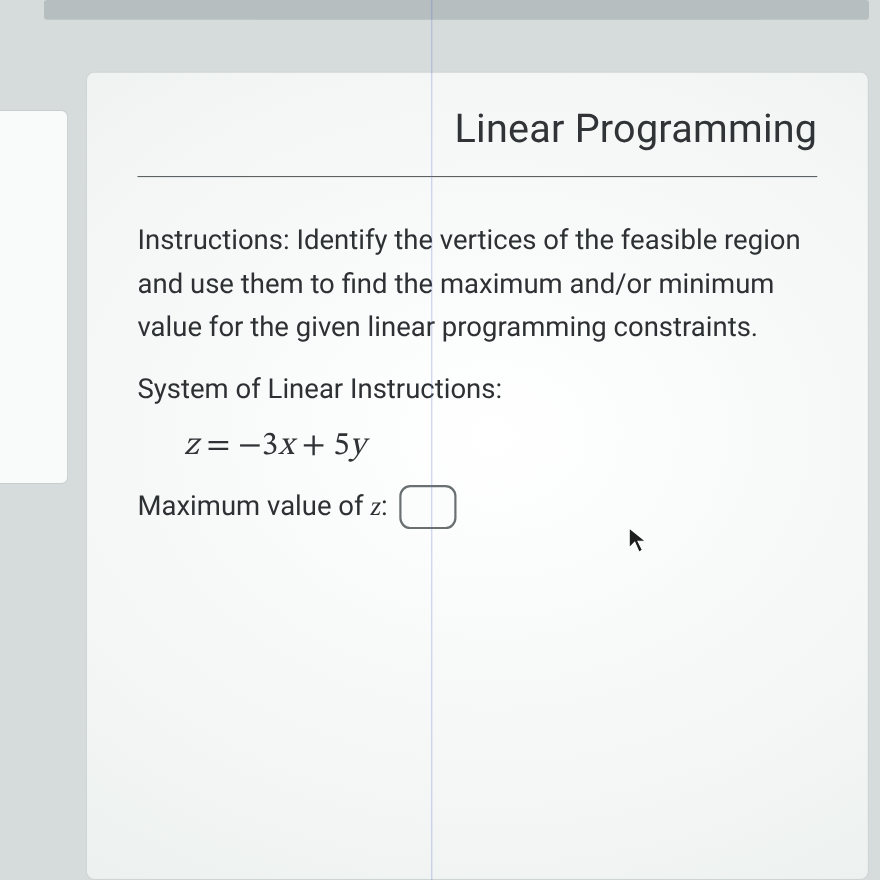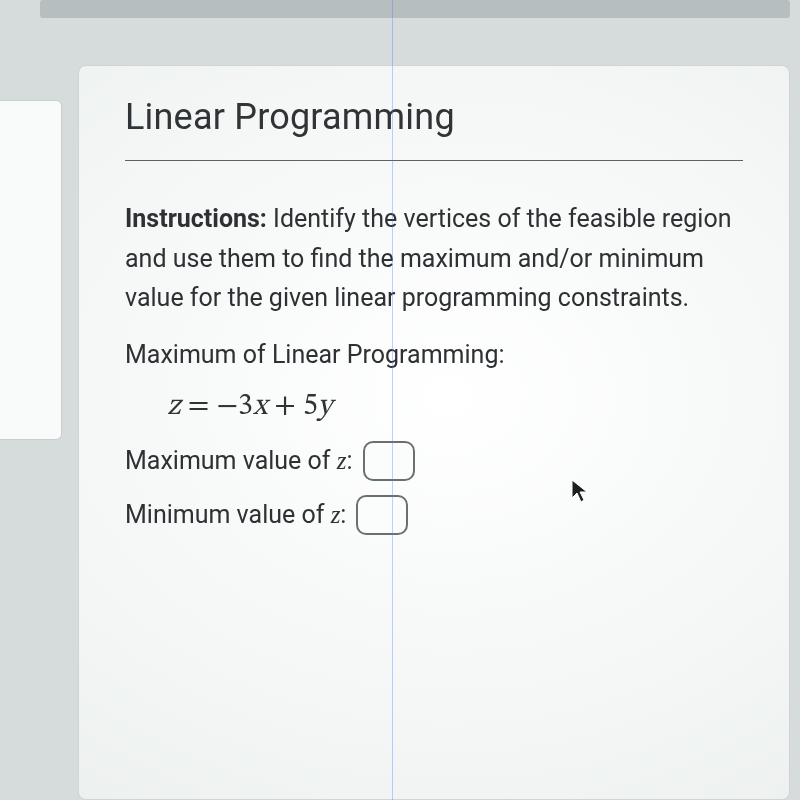--- a/index.html
+++ b/index.html
@@ -49,37 +49,37 @@
       bottom: 0;
       background: #f6f9f8;
       background: radial-gradient(ellipse 900px 700px at 52% 45%, #ffffff 0%, #f4f7f6 45%, #e4e9e8 100%);
       border: 1px solid #cfd5d4;
       border-radius: 8px;
       padding: 30px 46px 0 46px;
     }
     .title {
       font-size: 36px;
       font-weight: 400;
-      text-align: left;
+      text-align: right;
       color: #303436;
       letter-spacing: 0.2px;
       padding-bottom: 22px;
     }
     .title-rule {
       border: none;
       border-top: 1.5px solid #5c6264;
       margin: 0 0 38px 0;
     }
     .instructions {
       font-size: 25px;
       line-height: 1.58;
       color: #2d3133;
       margin-bottom: 22px;
     }
-    .instructions strong { font-weight: 700; text-align: center; }
+    .instructions strong { font-weight: 400; text-align: center; }
     .sys-label {
       font-size: 25px;
       color: #2d3133;
       margin-bottom: 18px;
     }
     .eqns {
       padding-left: 42px;
       font-family: "Cambria Math", "STIX Two Math", "Times New Roman", serif;
       font-size: 30px;
       color: #2f3335;
@@ -123,39 +123,33 @@
 <div class="vertical-line"></div>
 
 <div class="card">
   <h1 class="title">Linear Programming</h1>
   <hr class="title-rule">
 
   <p class="instructions">
     <strong>Instructions:</strong><span> Identify the vertices of the feasible region and use them to find the maximum and/or minimum value for the given linear programming constraints.</span>
   </p>
 
-  <p class="sys-label">Maximum of Linear Programming:</p>
+  <p class="sys-label">System of Linear Instructions:</p>
 
   <div class="eqns">
     <div class="eq-row">
       <span class="it">z</span> = −3<span class="it">x</span> + 5<span class="it">y</span>
     </div>
   </div>
 
   <div class="answers" style="margin-top:4px;">
     <div class="ans-row">
       <span>
         <span>Maximum value of </span><span class="zvar">z</span><span>:</span>
       </span>
       <input class="ans-box" type="text" value="" style="">
     </div>
-    <div class="ans-row">
-      <span>
-        <span>Minimum value of </span><span class="zvar">z</span><span>:</span>
-      </span>
-      <input class="ans-box" type="text" value="" style="">
-    </div>
   </div>
 </div>
 
 <svg class="cursor" viewBox="0 0 20 26">
   <path d="M2 2 L2 20 L7 15 L11 24 L14 22 L10 14 L17 14 Z" fill="#1e1e1e" stroke="#ffffff" stroke-width="1"></path>
 </svg>
 
 </body></html>

